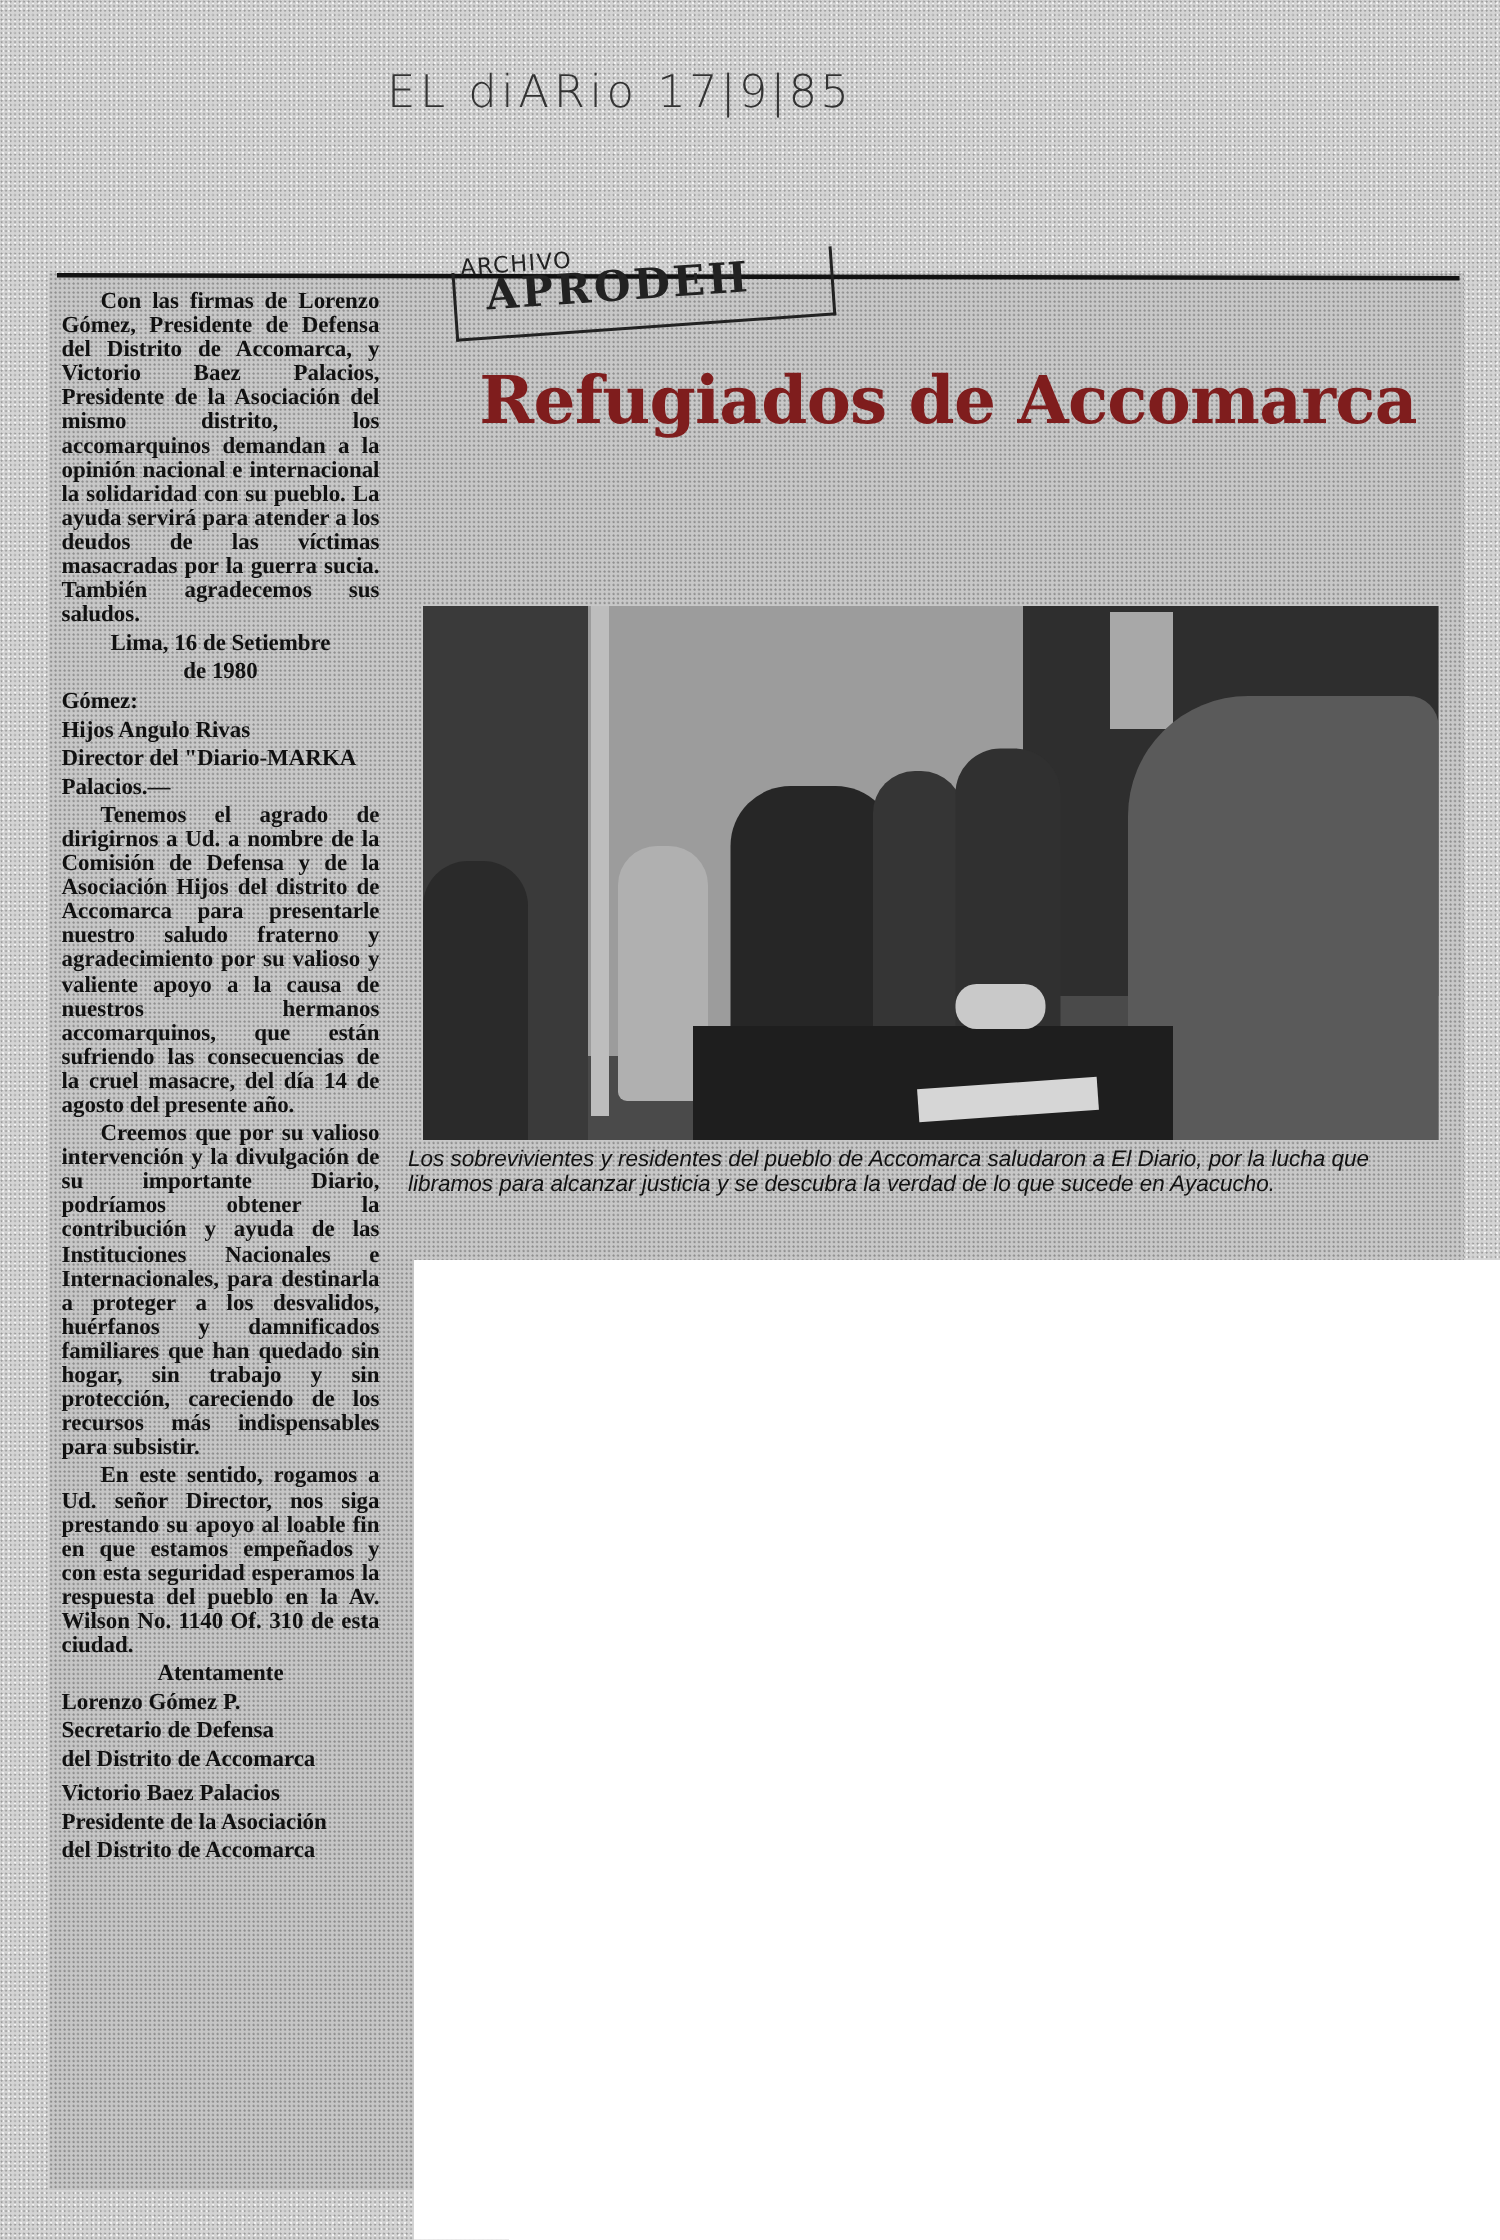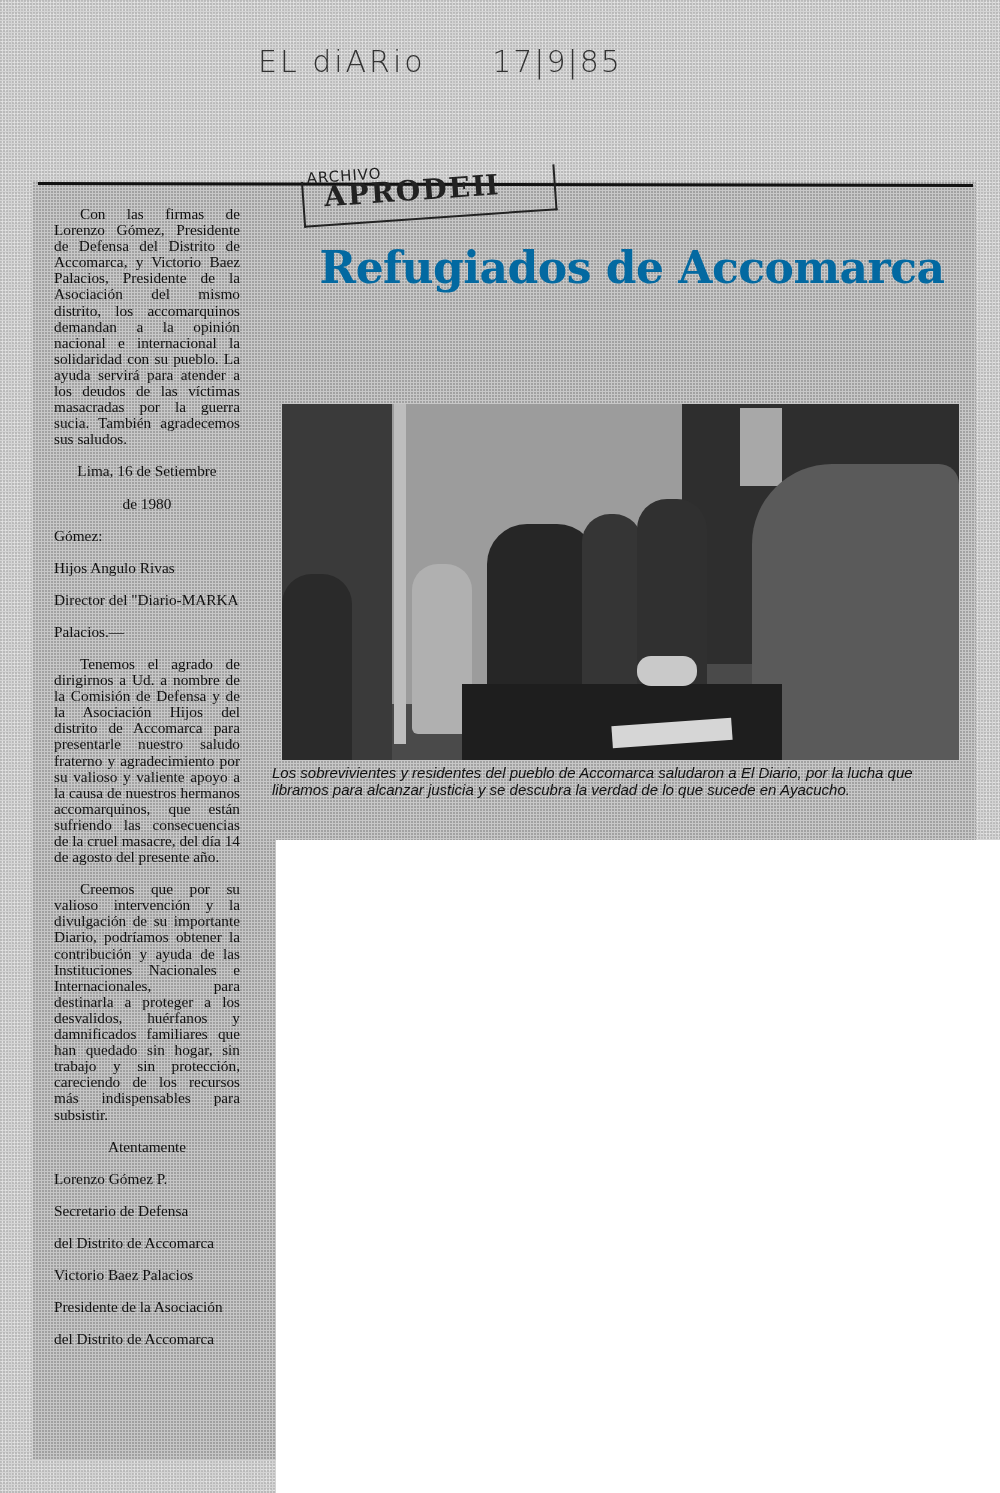--- a/index.html
+++ b/index.html
@@ -11,21 +11,21 @@
       radial-gradient(circle at 2px 2px, #f2f2f2 0.6px, transparent 0.8px);
     background-size: 3px 3px, 4px 4px;
     font-family: "Liberation Serif", "DejaVu Serif", serif;
     color: #111;
   }
   .handwritten {
     position: absolute; left: 258px; top: 44px;
     font-family: "DejaVu Sans", sans-serif; font-weight: 300;
     font-size: 30px; letter-spacing: 3px; color: #333;
   }
-  .handwritten .date { margin-left: 54px; letter-spacing: 2px; }
+  .handwritten .date { letter-spacing: 2px; }
 
   
   .clip-top {
     position: absolute; left: 33px; top: 182px; width: 943px; height: 658px;
     background-color: #c8c8c8;
     background-image: radial-gradient(circle at 1px 1px, #8d8d8d 0.6px, transparent 0.9px);
     background-size: 3px 3px;
   }
   .clip-left {
     position: absolute; left: 33px; top: 182px; width: 243px; height: 1278px;
@@ -40,21 +40,21 @@
   .rule-top {
     position: absolute; left: 38px; top: 182px; width: 935px; height: 3px;
     background: #111; transform: rotate(0.12deg); transform-origin: left;
   }
 
   .column {
     position: absolute; left: 38px; top: 190px; width: 218px;
     font-size: 15.3px; line-height: 16.1px; text-align: justify;
     hyphens: manual;
   }
-  .column p { margin: 16px; }
+  .column p { margin: 3px; font-weight: bold; }
   .column .indent { text-indent: 26px; }
   .column .right { text-align: center; }
   .column .gap { margin-top: 6px; }
 
   .stamp {
     position: absolute; left: 300px; top: 168px; width: 262px; height: 54px;
     transform: rotate(-4deg); transform-origin: left top;
   }
   .stamp .stamp-top {
     font-family: "DejaVu Sans", sans-serif; font-size: 15px; letter-spacing: 1px;
@@ -66,21 +66,21 @@
   }
   .stamp .stamp-main {
     position: absolute; left: 22px; top: 14px;
     font-family: "DejaVu Serif", serif; font-weight: bold; font-size: 28px;
     letter-spacing: 2px; color: #222;
   }
 
   .headline {
     position: absolute; left: 282px; top: 232px; width: 700px; text-align: center;
     font-family: "DejaVu Serif", serif; font-weight: bold;
-    font-size: 44px; line-height: 72px; color: #0369a1; letter-spacing: -0.5px;
+    font-size: 44px; line-height: 72px; color: #7f1d1d; letter-spacing: -0.5px;
   }
 
   .photo {
     position: absolute; left: 282px; top: 404px; width: 677px; height: 356px;
     background: #4a4a4a; overflow: hidden;
   }
   .photo .ph { position: absolute; }
   .caption {
     position: absolute; left: 272px; top: 765px; width: 680px;
     font-family: Liberation Sans, sans-serif; font-style: italic;
@@ -103,20 +103,21 @@
 <div class="column">
   <p class="indent">Con las firmas de Lorenzo Gómez, Presidente de Defensa del Distrito de Accomarca, y Victorio Baez Palacios, Presidente de la Asociación del mismo distrito, los accomarquinos demandan a la opinión nacional e internacional la solidaridad con su pueblo. La ayuda servirá para atender a los deudos de las víctimas masacradas por la guerra sucia. También agradecemos sus saludos.</p>
   <p class="right">Lima, 16 de Setiembre</p>
   <p class="right">de 1980</p>
   <p>Gómez:</p>
   <p>Hijos Angulo Rivas</p>
   <p>Director del "Diario-MARKA</p>
   <p>Palacios.—</p>
   <p class="indent">Tenemos el agrado de dirigirnos a Ud. a nombre de la Comisión de Defensa y de la Asociación Hijos del distrito de Accomarca para presentarle nuestro saludo fraterno y agradecimiento por su valioso y valiente apoyo a la causa de nuestros hermanos accomarquinos, que están sufriendo las consecuencias de la cruel masacre, del día 14 de agosto del presente año.</p>
   <p class="indent">Creemos que por su valioso intervención y la divulgación de su importante Diario, podríamos obtener la contribución y ayuda de las Instituciones Nacionales e Internacionales, para destinarla a proteger a los desvalidos, huérfanos y damnificados familiares que han quedado sin hogar, sin trabajo y sin protección, careciendo de los recursos más indispensables para subsistir.</p>
+  <p class="indent">En este sentido, rogamos a Ud. señor Director, nos siga prestando su apoyo al loable fin en que estamos empeñados y con esta seguridad esperamos la respuesta del pueblo en la Av. Wilson No. 1140 Of. 310 de esta ciudad.</p>
   <p class="right">Atentamente</p>
   <p>Lorenzo Gómez P.</p>
   <p>Secretario de Defensa</p>
   <p>del Distrito de Accomarca</p>
   <p class="gap">Victorio Baez Palacios</p>
   <p>Presidente de la Asociación</p>
   <p>del Distrito de Accomarca</p>
 </div>
 
 <div class="stamp">

